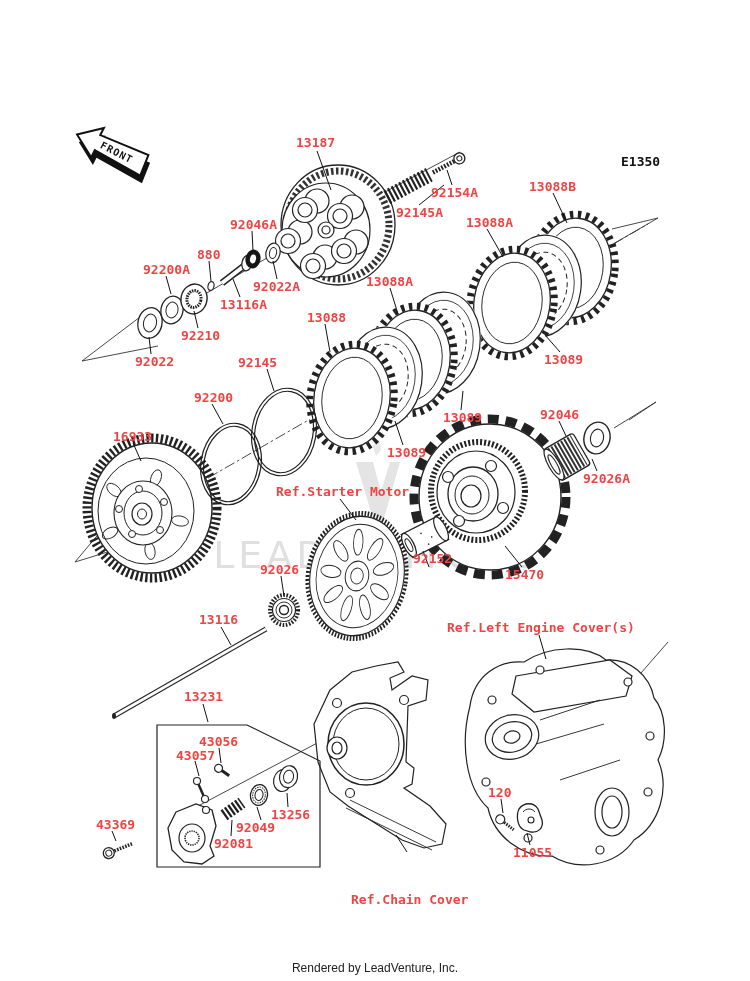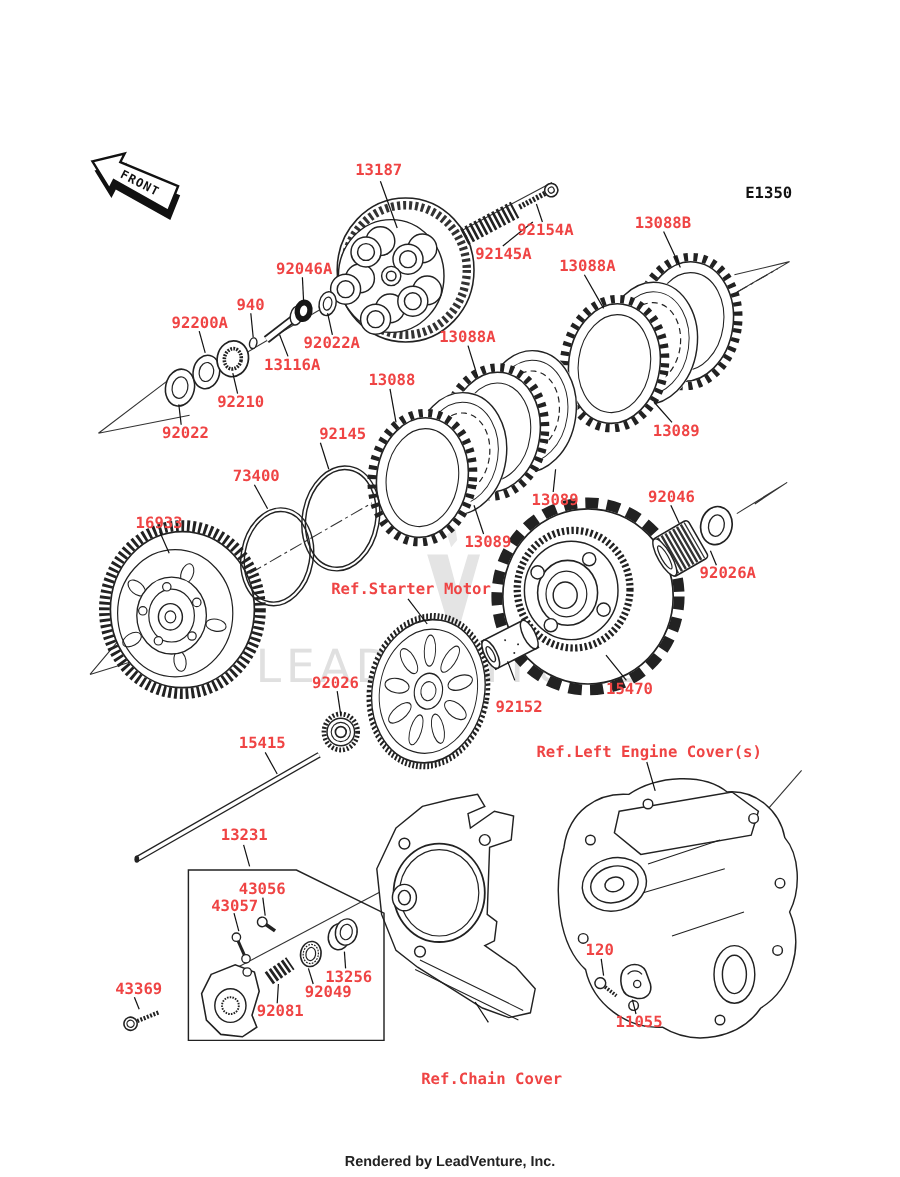--- a/index.html
+++ b/index.html
@@ -2,21 +2,21 @@
 <html><head>
 <meta charset="utf-8">
 <style>
   html,body{margin:0;padding:0;background:#fff;}
   .canvas{position:relative;width:750px;height:981px;background:#fff;overflow:hidden;
           font-family:"DejaVu Sans Mono",monospace;}
   svg{position:absolute;left:0;top:0;}
   .lbl{position:absolute;font-family:"DejaVu Sans Mono",monospace;font-weight:bold;
        font-size:13px;line-height:13px;color:#ef4444;white-space:nowrap;letter-spacing:0;}
   .footer{position:absolute;left:50%;transform:translateX(-50%);top:961px;
-          font-family:"Liberation Sans",sans-serif;font-size:12px;color:#222;font-weight:bold;}
+          font-family:"Liberation Sans",sans-serif;font-size:12px;color:#222;}
   .code{position:absolute;left:621px;top:111px;font-weight:bold;font-size:13px;color:#111;margin-top:44px;}
 </style>
 </head>
 <body>
 
 <div class="canvas">
 
 <svg width="750" height="981" viewBox="0 0 750 981">
 
   <g>
@@ -339,46 +339,46 @@
   </g>
 </svg>
 
 <div class="lbl" style="left:296px;top:136px">13187</div>
 <div class="lbl" style="left:431px;top:186px">92154A</div>
 <div class="lbl" style="left:396px;top:206px">92145A</div>
 <div class="lbl" style="left:529px;top:180px">13088B</div>
 <div class="lbl" style="left:466px;top:216px">13088A</div>
 <div class="lbl" style="left:230px;top:218px">92046A</div>
 <div class="lbl" style="left:253px;top:280px">92022A</div>
-<div class="lbl" style="left:197px;top:248px">940</div>
+<div class="lbl" style="left:197px;top:248px">880</div>
 <div class="lbl" style="left:220px;top:298px">13116A</div>
 <div class="lbl" style="left:143px;top:263px">92200A</div>
 <div class="lbl" style="left:181px;top:329px">92210</div>
 <div class="lbl" style="left:135px;top:355px">92022</div>
 <div class="lbl" style="left:307px;top:311px">13088</div>
 <div class="lbl" style="left:366px;top:275px">13088A</div>
 <div class="lbl" style="left:544px;top:353px">13089</div>
 <div class="lbl" style="left:443px;top:411px">13089</div>
 <div class="lbl" style="left:387px;top:446px">13089</div>
-<div class="lbl" style="left:266px;top:356px">92145</div>
-<div class="lbl" style="left:194px;top:391px">73400</div>
+<div class="lbl" style="left:238px;top:356px">92145</div>
+<div class="lbl" style="left:194px;top:391px">92200</div>
 <div class="lbl" style="left:113px;top:430px">16933</div>
 <div class="lbl" style="left:540px;top:408px">92046</div>
 <div class="lbl" style="left:583px;top:472px">92026A</div>
 <div class="lbl" style="left:276px;top:485px">Ref.Starter Motor</div>
 <div class="lbl" style="left:260px;top:563px">92026</div>
-<div class="lbl" style="left:413px;top:583px">92152</div>
+<div class="lbl" style="left:413px;top:552px">92152</div>
 <div class="lbl" style="left:505px;top:568px">15470</div>
-<div class="lbl" style="left:199px;top:613px">15415</div>
+<div class="lbl" style="left:199px;top:613px">13116</div>
 <div class="lbl" style="left:447px;top:621px">Ref.Left Engine Cover(s)</div>
 <div class="lbl" style="left:184px;top:690px">13231</div>
 <div class="lbl" style="left:199px;top:735px">43056</div>
 <div class="lbl" style="left:176px;top:749px">43057</div>
 <div class="lbl" style="left:271px;top:808px">13256</div>
-<div class="lbl" style="left:254px;top:821px">92049</div>
+<div class="lbl" style="left:236px;top:821px">92049</div>
 <div class="lbl" style="left:214px;top:837px">92081</div>
 <div class="lbl" style="left:96px;top:818px">43369</div>
 <div class="lbl" style="left:488px;top:786px">120</div>
 <div class="lbl" style="left:513px;top:846px">11055</div>
 <div class="lbl" style="left:351px;top:893px">Ref.Chain Cover</div>
 
 <div class="code lbl">E1350</div>
 <div class="footer">Rendered by LeadVenture, Inc.</div>
 
 </div>

